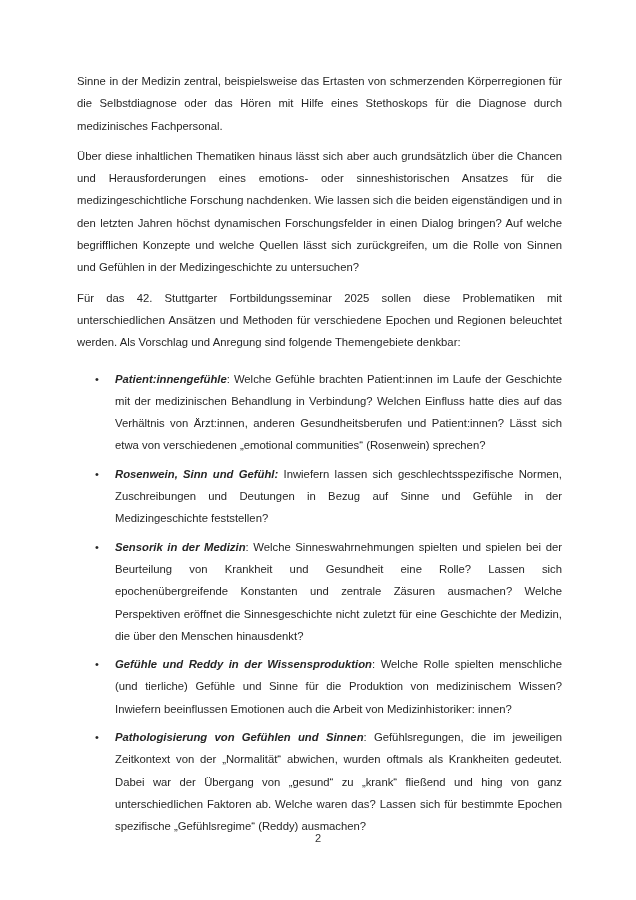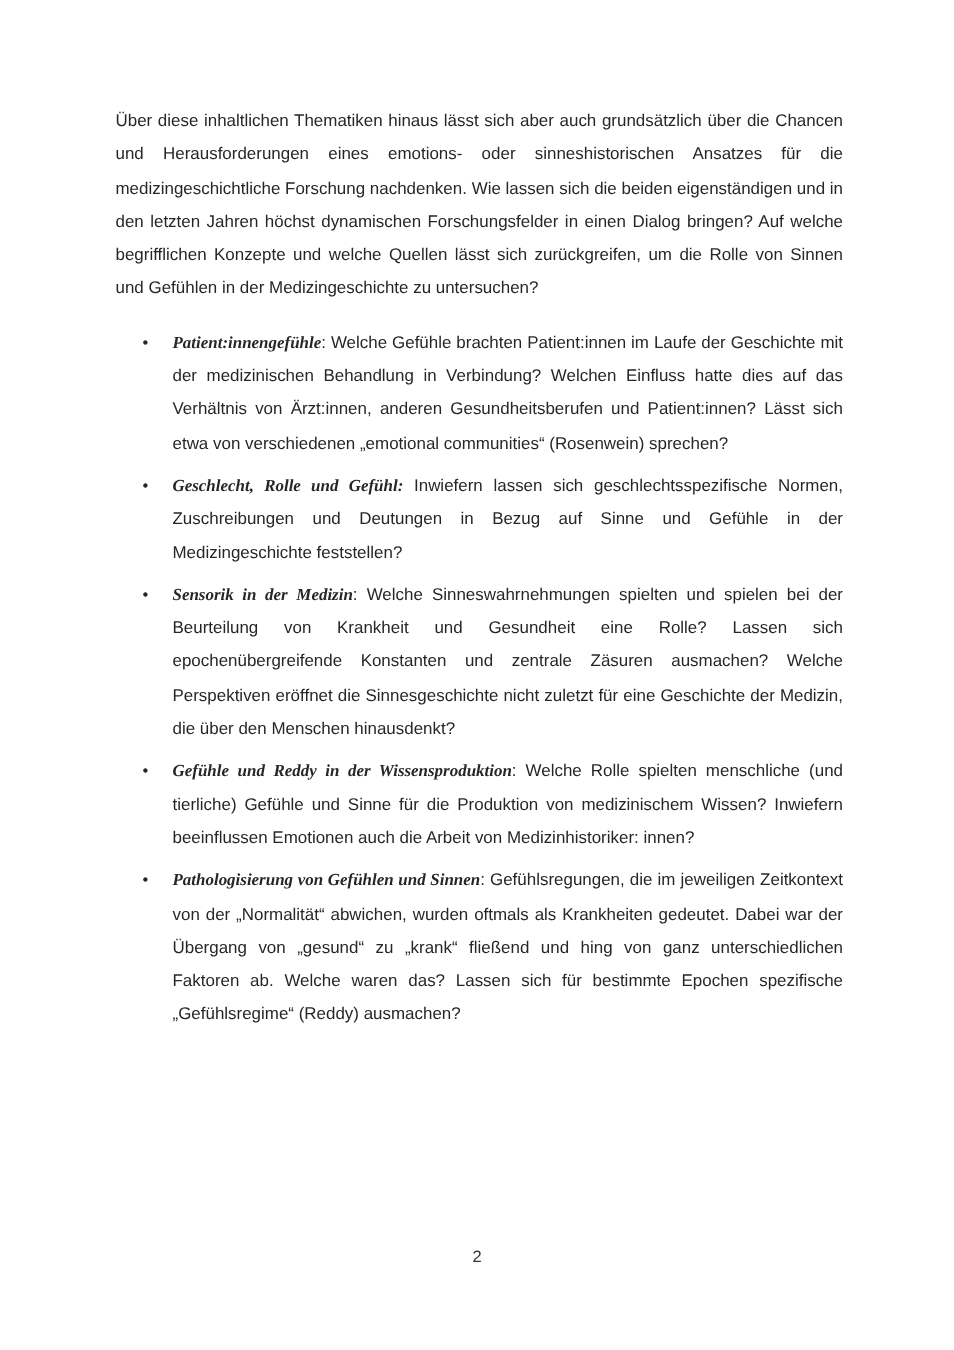--- a/index.html
+++ b/index.html
@@ -4,38 +4,40 @@
 <style>
   html, body { margin: 0; padding: 0; background: #ffffff; }
   body { width: 636px; height: 900px; position: relative; overflow: hidden;
          font-family: "Liberation Sans", sans-serif; color: #262626; }
   .page { position: absolute; left: 77px; top: 70px; width: 485px; }
   p.para { margin: 0 0 8px 0; font-size: 11.3px; line-height: 22.3px; text-align: justify; }
   ul.topics { list-style: none; margin: 14px 0 0 0; padding: 0; }
   ul.topics li { position: relative; padding-left: 38px; margin: 0 0 6px 0;
                  font-size: 11.3px; line-height: 22.3px; text-align: justify; }
   .bullet { position: absolute; left: 18px; top: 0; font-size: 11px; }
-  .topic-title { font-weight: bold; font-style: italic; font-family: Liberation Serif, serif; }
+  .topic-title { font-weight: bold; font-style: italic; }
   .pagenum { position: absolute; left: 0; width: 636px; top: 832px; text-align: center;
              font-size: 11px; color: #333; }
 </style>
 </head>
 <body>
 
 <div class="page">
+  <p class="para">Sinne in der Medizin zentral, beispielsweise das Ertasten von schmerzenden Körperregionen für die Selbstdiagnose oder das Hören mit Hilfe eines Stethoskops für die Diagnose durch medizinisches Fachpersonal.</p>
   <p class="para">Über diese inhaltlichen Thematiken hinaus lässt sich aber auch grundsätzlich über die Chancen und Herausforderungen eines emotions- oder sinneshistorischen Ansatzes für die medizingeschichtliche Forschung nachdenken. Wie lassen sich die beiden eigenständigen und in den letzten Jahren höchst dynamischen Forschungsfelder in einen Dialog bringen? Auf welche begrifflichen Konzepte und welche Quellen lässt sich zurückgreifen, um die Rolle von Sinnen und Gefühlen in der Medizingeschichte zu untersuchen?</p>
+  <p class="para">Für das 42. Stuttgarter Fortbildungsseminar 2025 sollen diese Problematiken mit unterschiedlichen Ansätzen und Methoden für verschiedene Epochen und Regionen beleuchtet werden. Als Vorschlag und Anregung sind folgende Themengebiete denkbar:</p>
 
   <ul class="topics">
     <li>
       <span class="bullet">•</span>
       <span class="topic-title">Patient:innengefühle</span><span>:</span><span> Welche Gefühle brachten Patient:innen im Laufe der Geschichte mit der medizinischen Behandlung in Verbindung? Welchen Einfluss hatte dies auf das Verhältnis von Ärzt:innen, anderen Gesundheitsberufen und Patient:innen? Lässt sich etwa von verschiedenen „emotional communities“ (Rosenwein) sprechen?</span>
     </li>
     <li>
       <span class="bullet">•</span>
-      <span class="topic-title">Geschlecht, Rolle und Gefühl:</span><span></span><span> Inwiefern lassen sich geschlechtsspezifische Normen, Zuschreibungen und Deutungen in Bezug auf Sinne und Gefühle in der Medizingeschichte feststellen?</span>
+      <span class="topic-title">Rosenwein, Sinn und Gefühl:</span><span></span><span> Inwiefern lassen sich geschlechtsspezifische Normen, Zuschreibungen und Deutungen in Bezug auf Sinne und Gefühle in der Medizingeschichte feststellen?</span>
     </li>
     <li>
       <span class="bullet">•</span>
       <span class="topic-title">Sensorik in der Medizin</span><span>:</span><span> Welche Sinneswahrnehmungen spielten und spielen bei der Beurteilung von Krankheit und Gesundheit eine Rolle? Lassen sich epochenübergreifende Konstanten und zentrale Zäsuren ausmachen? Welche Perspektiven eröffnet die Sinnesgeschichte nicht zuletzt für eine Geschichte der Medizin, die über den Menschen hinausdenkt?</span>
     </li>
     <li>
       <span class="bullet">•</span>
       <span class="topic-title">Gefühle und Reddy in der Wissensproduktion</span><span>:</span><span> Welche Rolle spielten menschliche (und tierliche) Gefühle und Sinne für die Produktion von medizinischem Wissen? Inwiefern beeinflussen Emotionen auch die Arbeit von Medizinhistoriker: innen?</span>
     </li>
     <li>

